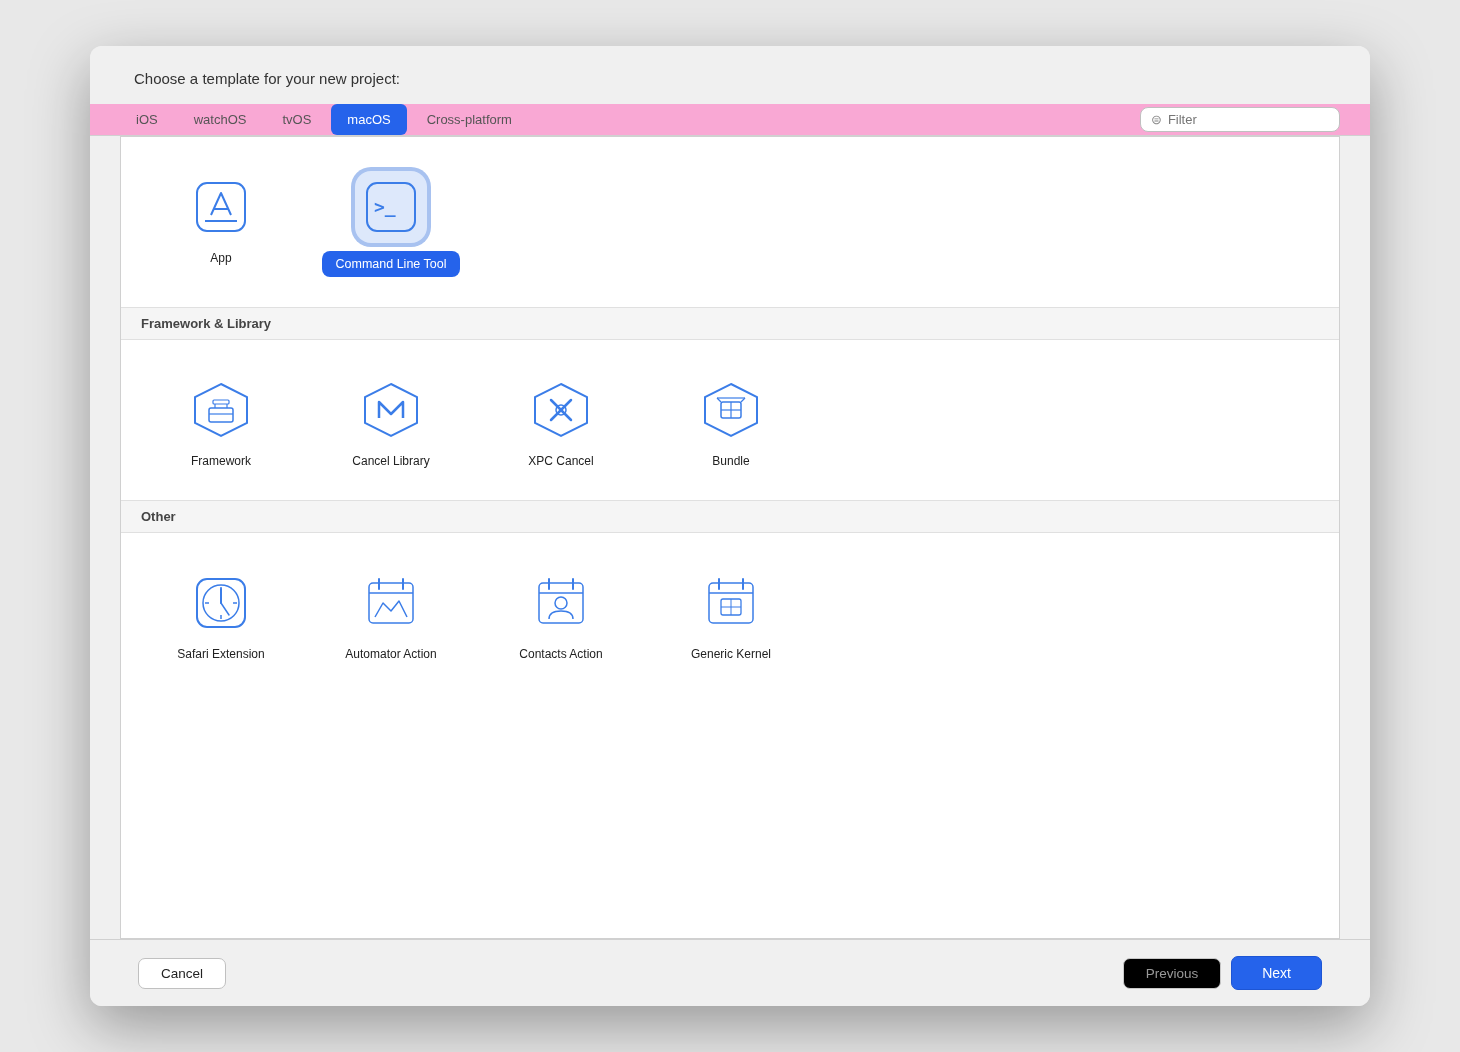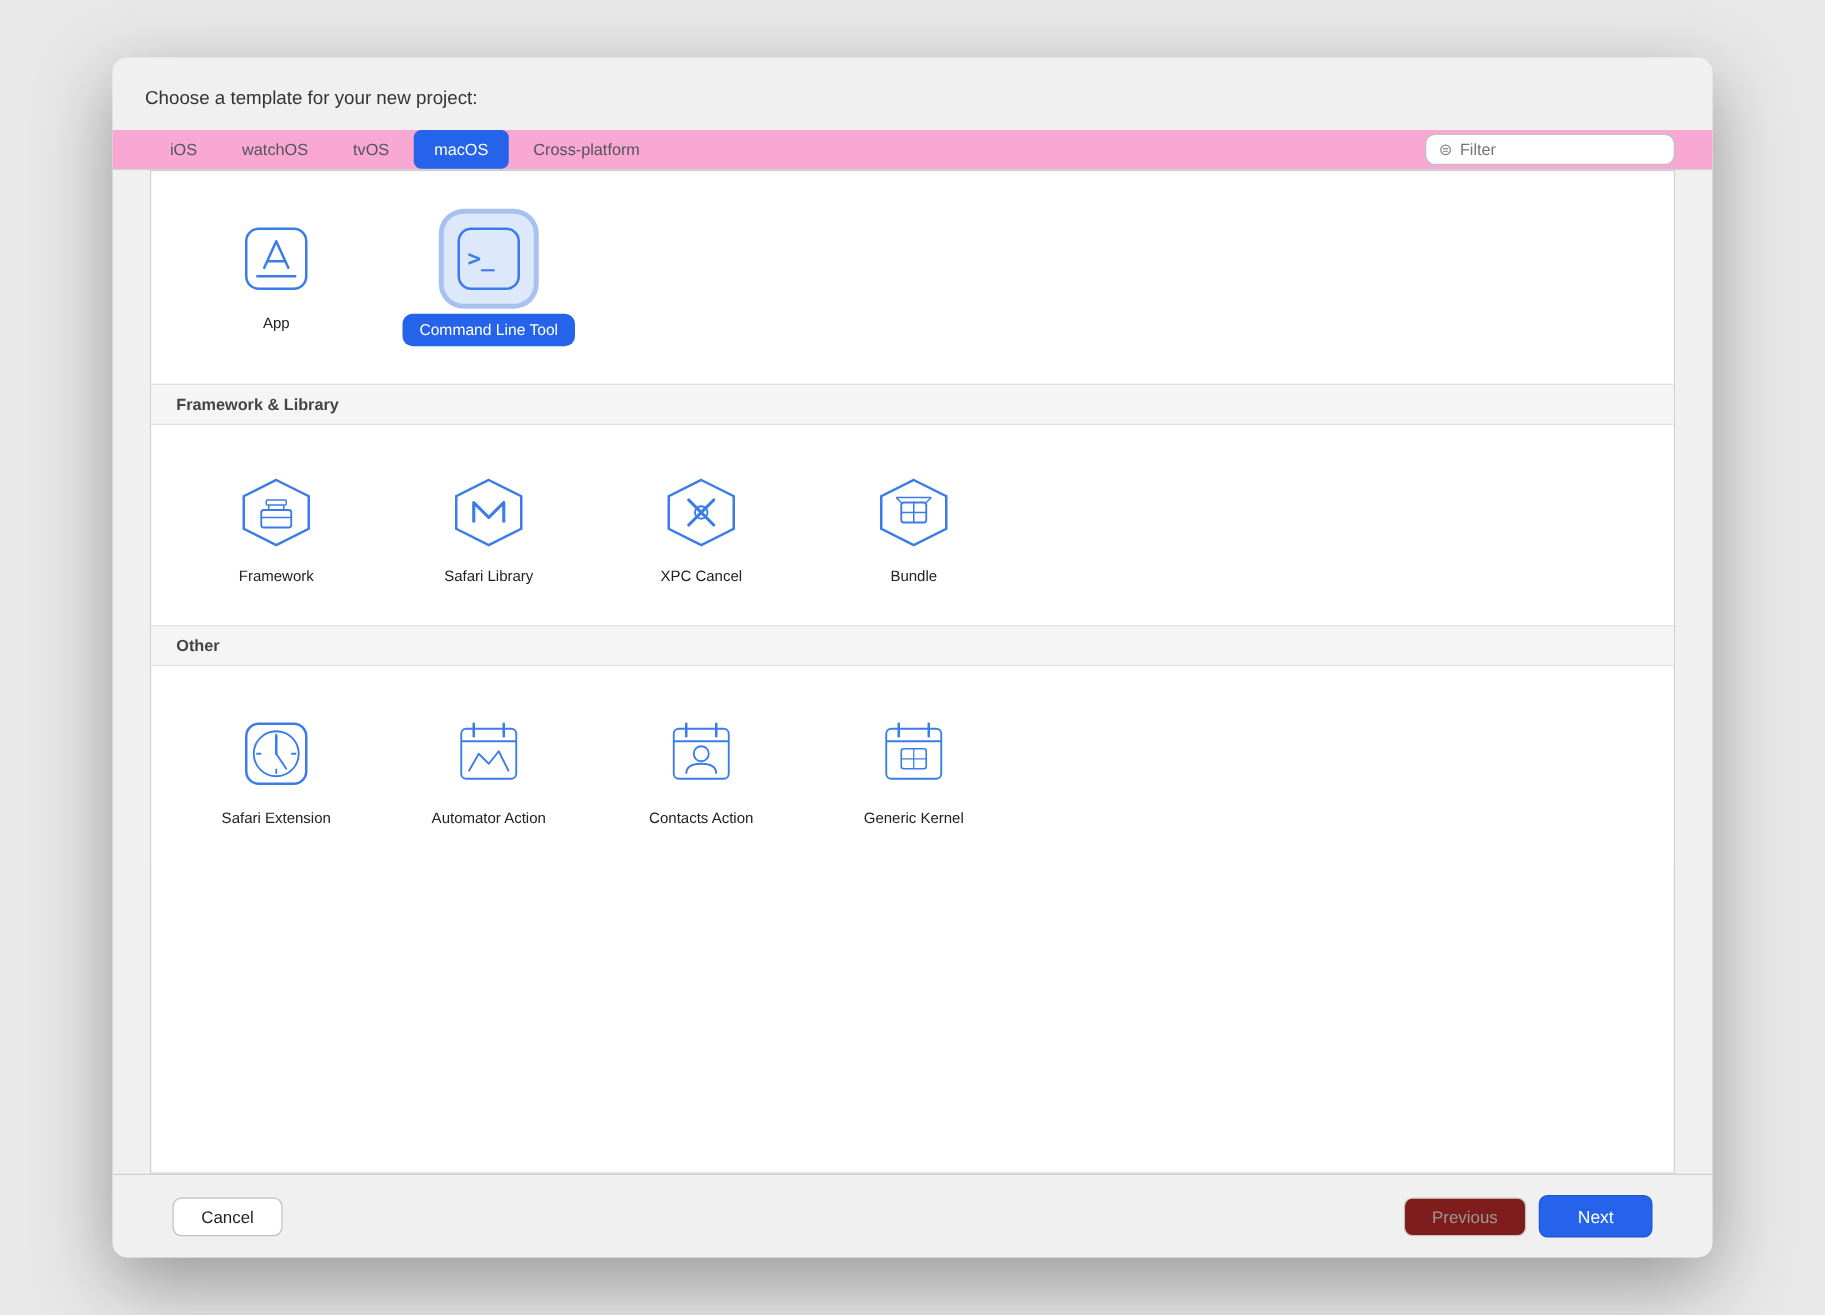--- a/index.html
+++ b/index.html
@@ -16,21 +16,21 @@
       background: #f0f0f0;
       border-radius: 12px;
       box-shadow: 0 20px 60px rgba(0,0,0,0.35);
       width: 1280px;
       height: 960px;
       display: flex;
       flex-direction: column;
       overflow: hidden;
     }
     .dialog-header {
-      padding: 24px 30px 16px 26px;
+      padding: 24px 30px 16px 44px;
       background: #f0f0f0;
     }
     .dialog-title {
       font-size: 15px;
       color: #333;
       font-weight: 400;
     }
     
     .tabs-bar {
       display: flex;
@@ -172,21 +172,21 @@
       border-radius: 7px;
       cursor: pointer;
       font-family: inherit;
     }
     .btn-cancel {
       background: white;
       border: 1px solid #c0c0c0;
       color: #222;
     }
     .btn-previous {
-      background: #7f1d1d;
+      background: #000000;
       border: 1px solid #c8c8c8;
       color: #999;
       cursor: not-allowed;
     }
     .btn-next {
       background: #2563eb;
       border: 1px solid #1d55d4;
       color: white;
       font-weight: 500;
       padding: 8px 30px;
@@ -268,21 +268,21 @@
 
 
       <div class="template-item">
         <div class="icon-wrap">
           <svg class="icon-svg" viewBox="0 0 60 60" fill="none">
             <polygon points="30,4 56,17 56,43 30,56 4,43 4,17" stroke="#3b7de8" stroke-width="2" fill="none"></polygon>
 
             <path d="M18 38 L18 22 L30 34 L42 22 L42 38" stroke="#3b7de8" stroke-width="2.5" fill="none" stroke-linejoin="round"></path>
           </svg>
         </div>
-        <span class="label">Safari Library</span>
+        <span class="label">Cancel Library</span>
       </div>
 
       <div class="template-item">
         <div class="icon-wrap">
           <svg class="icon-svg" viewBox="0 0 60 60" fill="none">
             <polygon points="30,4 56,17 56,43 30,56 4,43 4,17" stroke="#3b7de8" stroke-width="2" fill="none"></polygon>
 
             <line x1="20" y1="20" x2="40" y2="40" stroke="#3b7de8" stroke-width="2.5" stroke-linecap="round"></line>
             <line x1="40" y1="20" x2="20" y2="40" stroke="#3b7de8" stroke-width="2.5" stroke-linecap="round"></line>
             <circle cx="30" cy="30" r="5" stroke="#3b7de8" stroke-width="1.5" fill="none"></circle>

